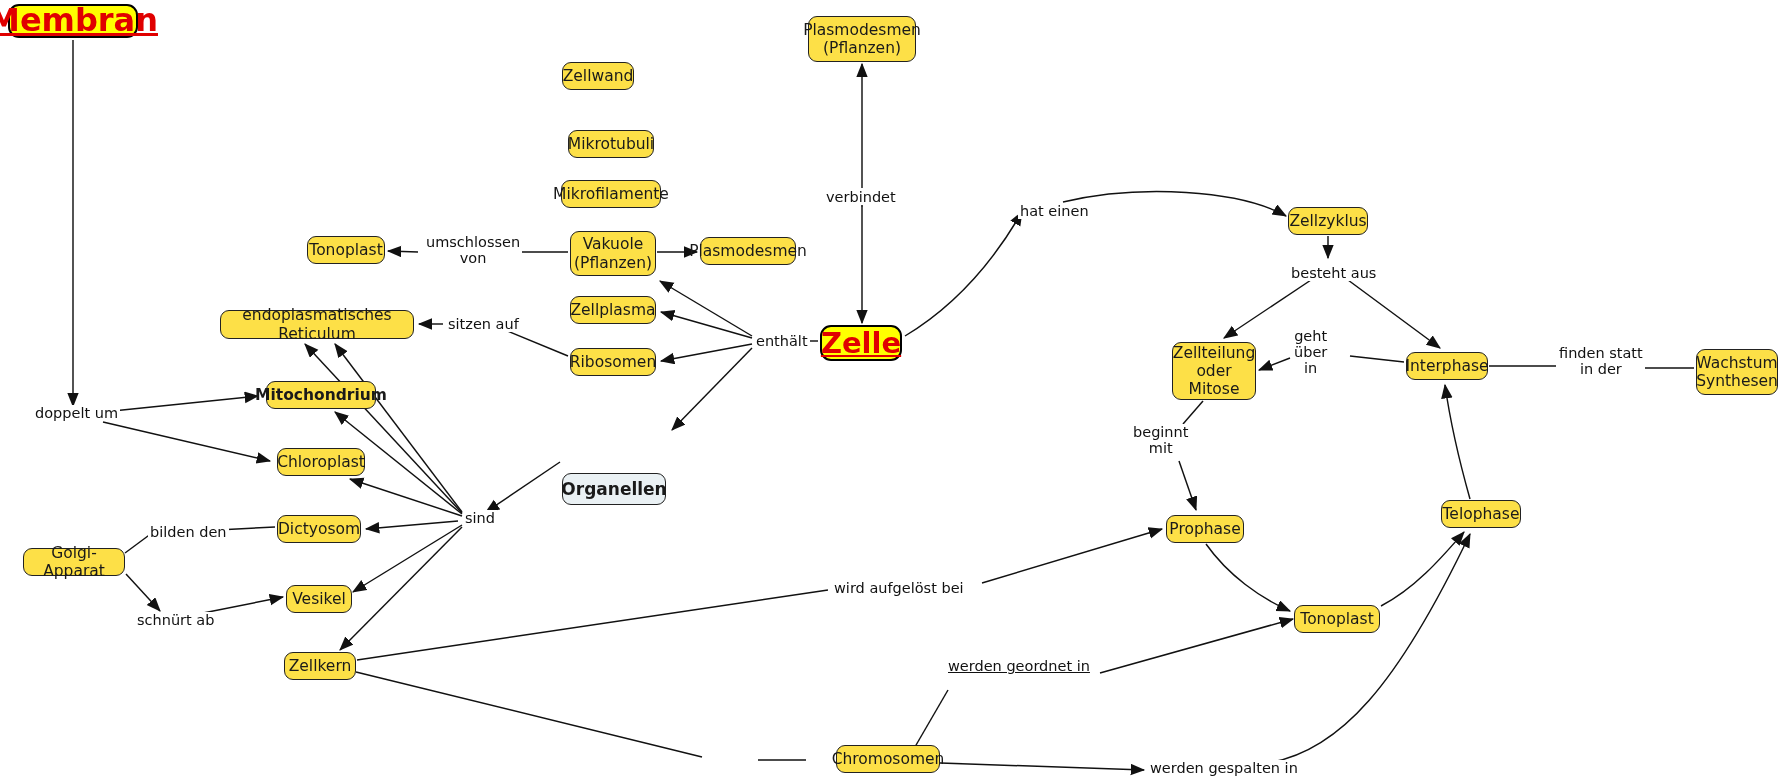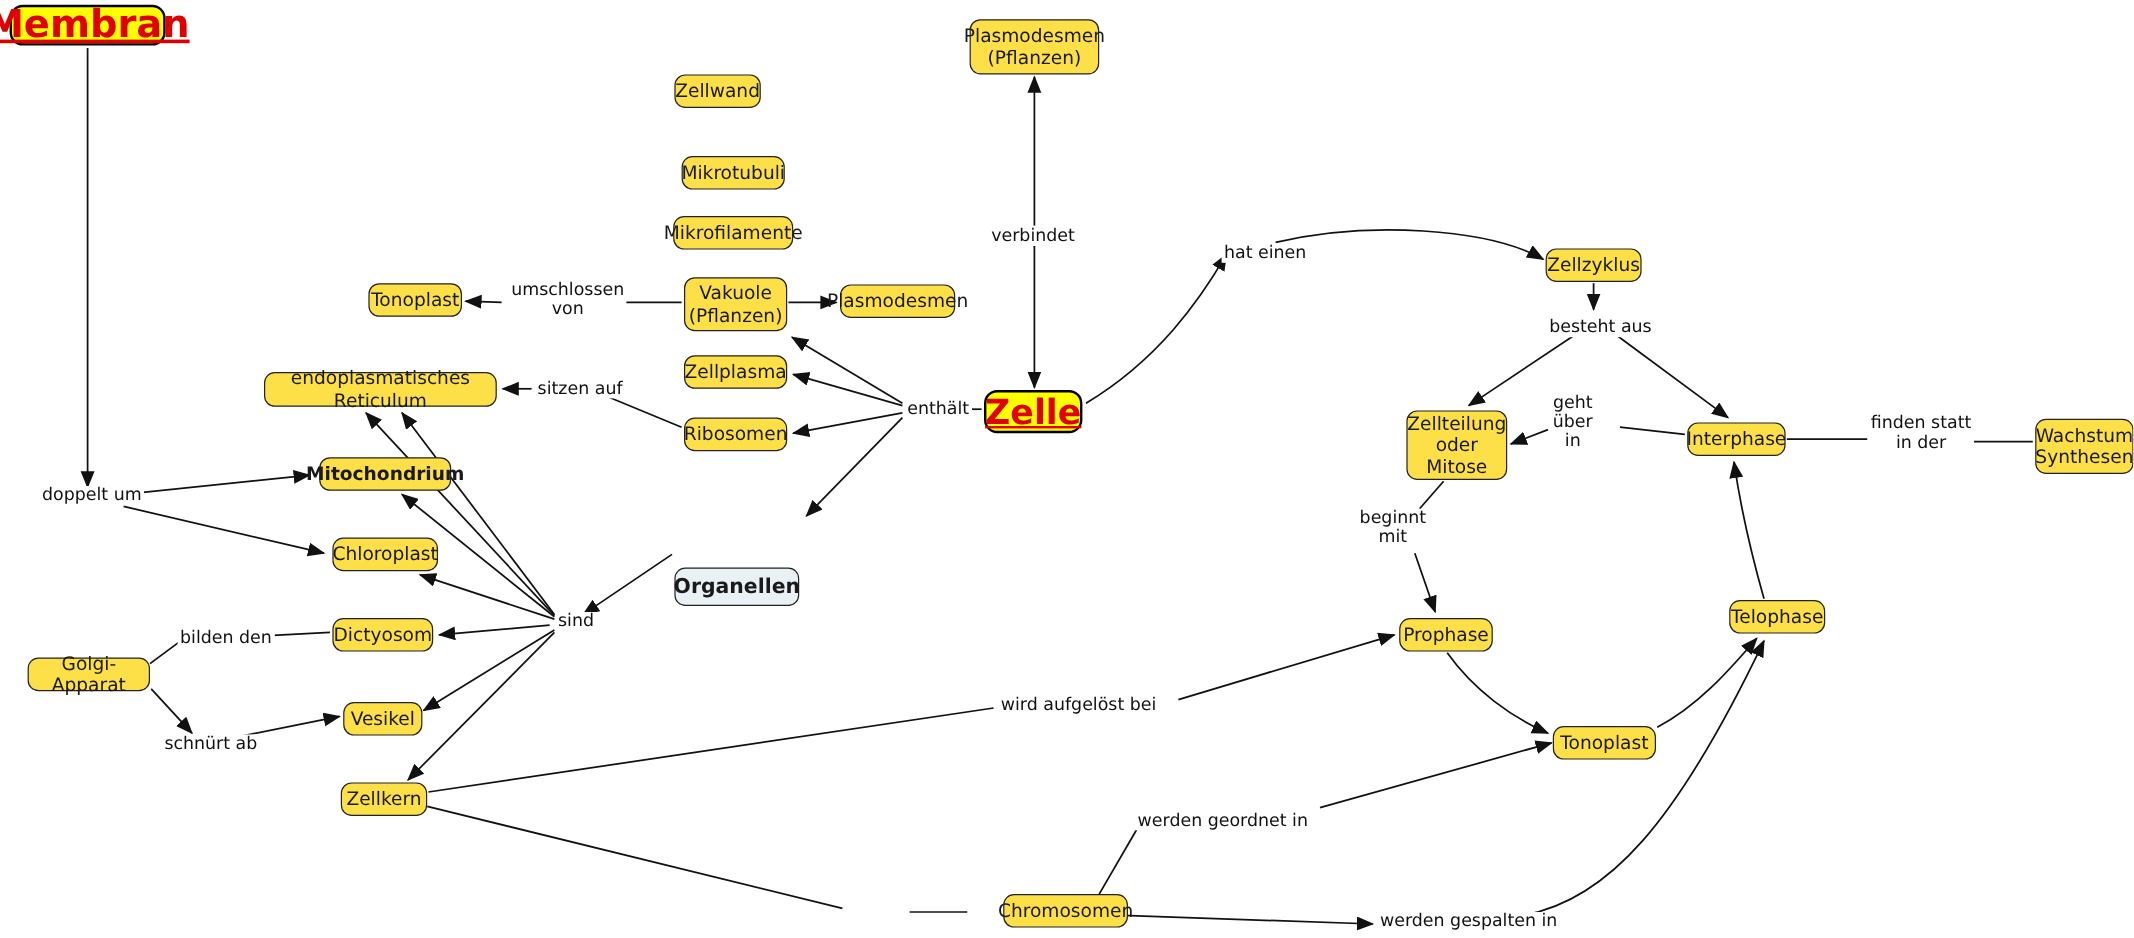--- a/index.html
+++ b/index.html
@@ -152,16 +152,16 @@
   <div class="lbl" style="left:1018px;top:203px;">hat einen</div>
   <div class="lbl" style="left:1289px;top:265px;">besteht aus</div>
   <div class="lbl" style="left:1292px;top:328px;">geht
 über
 in</div>
   <div class="lbl" style="left:1557px;top:345px;">finden statt
 in der</div>
   <div class="lbl" style="left:1131px;top:424px;">beginnt
 mit</div>
   <div class="lbl" style="left:832px;top:580px;">wird aufgelöst bei</div>
-  <div class="lbl" style="left:946px;top:676px;">werden geordnet in</div>
+  <div class="lbl" style="left:946px;top:658px;text-decoration:underline;">werden geordnet in</div>
   <div class="lbl" style="left:1148px;top:760px;">werden gespalten in</div>
 
 </div>
 
 </body></html>

